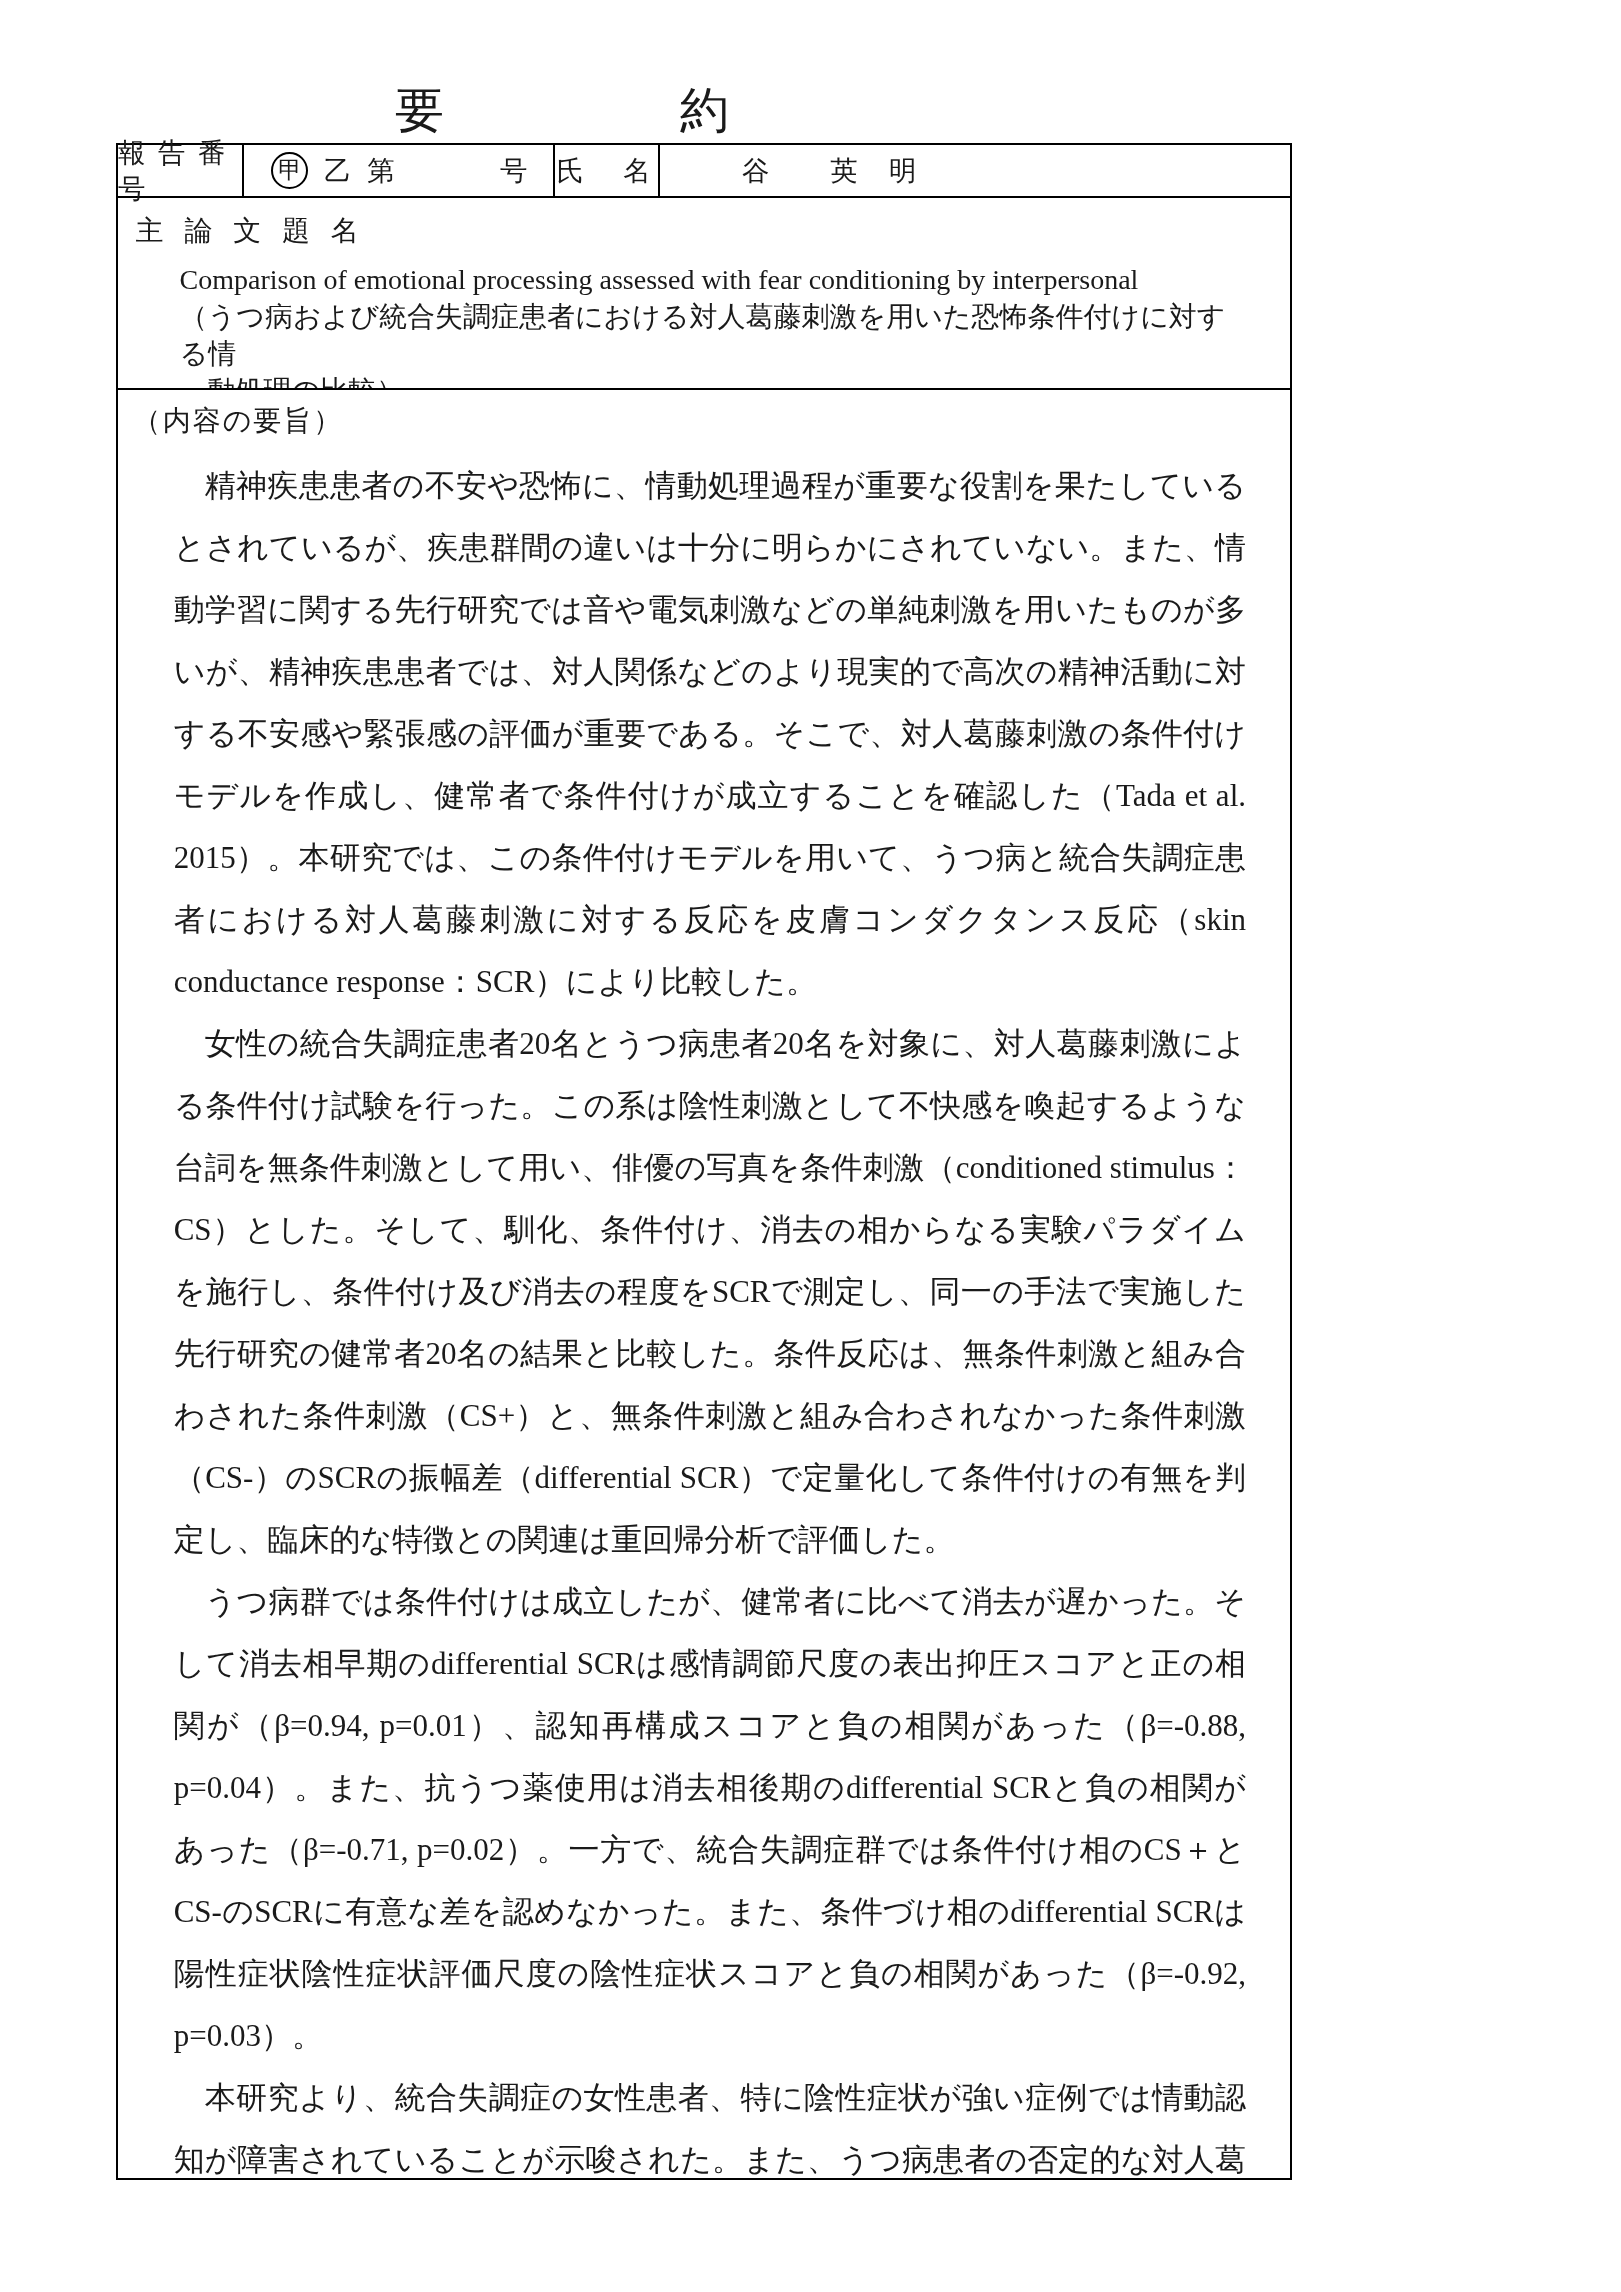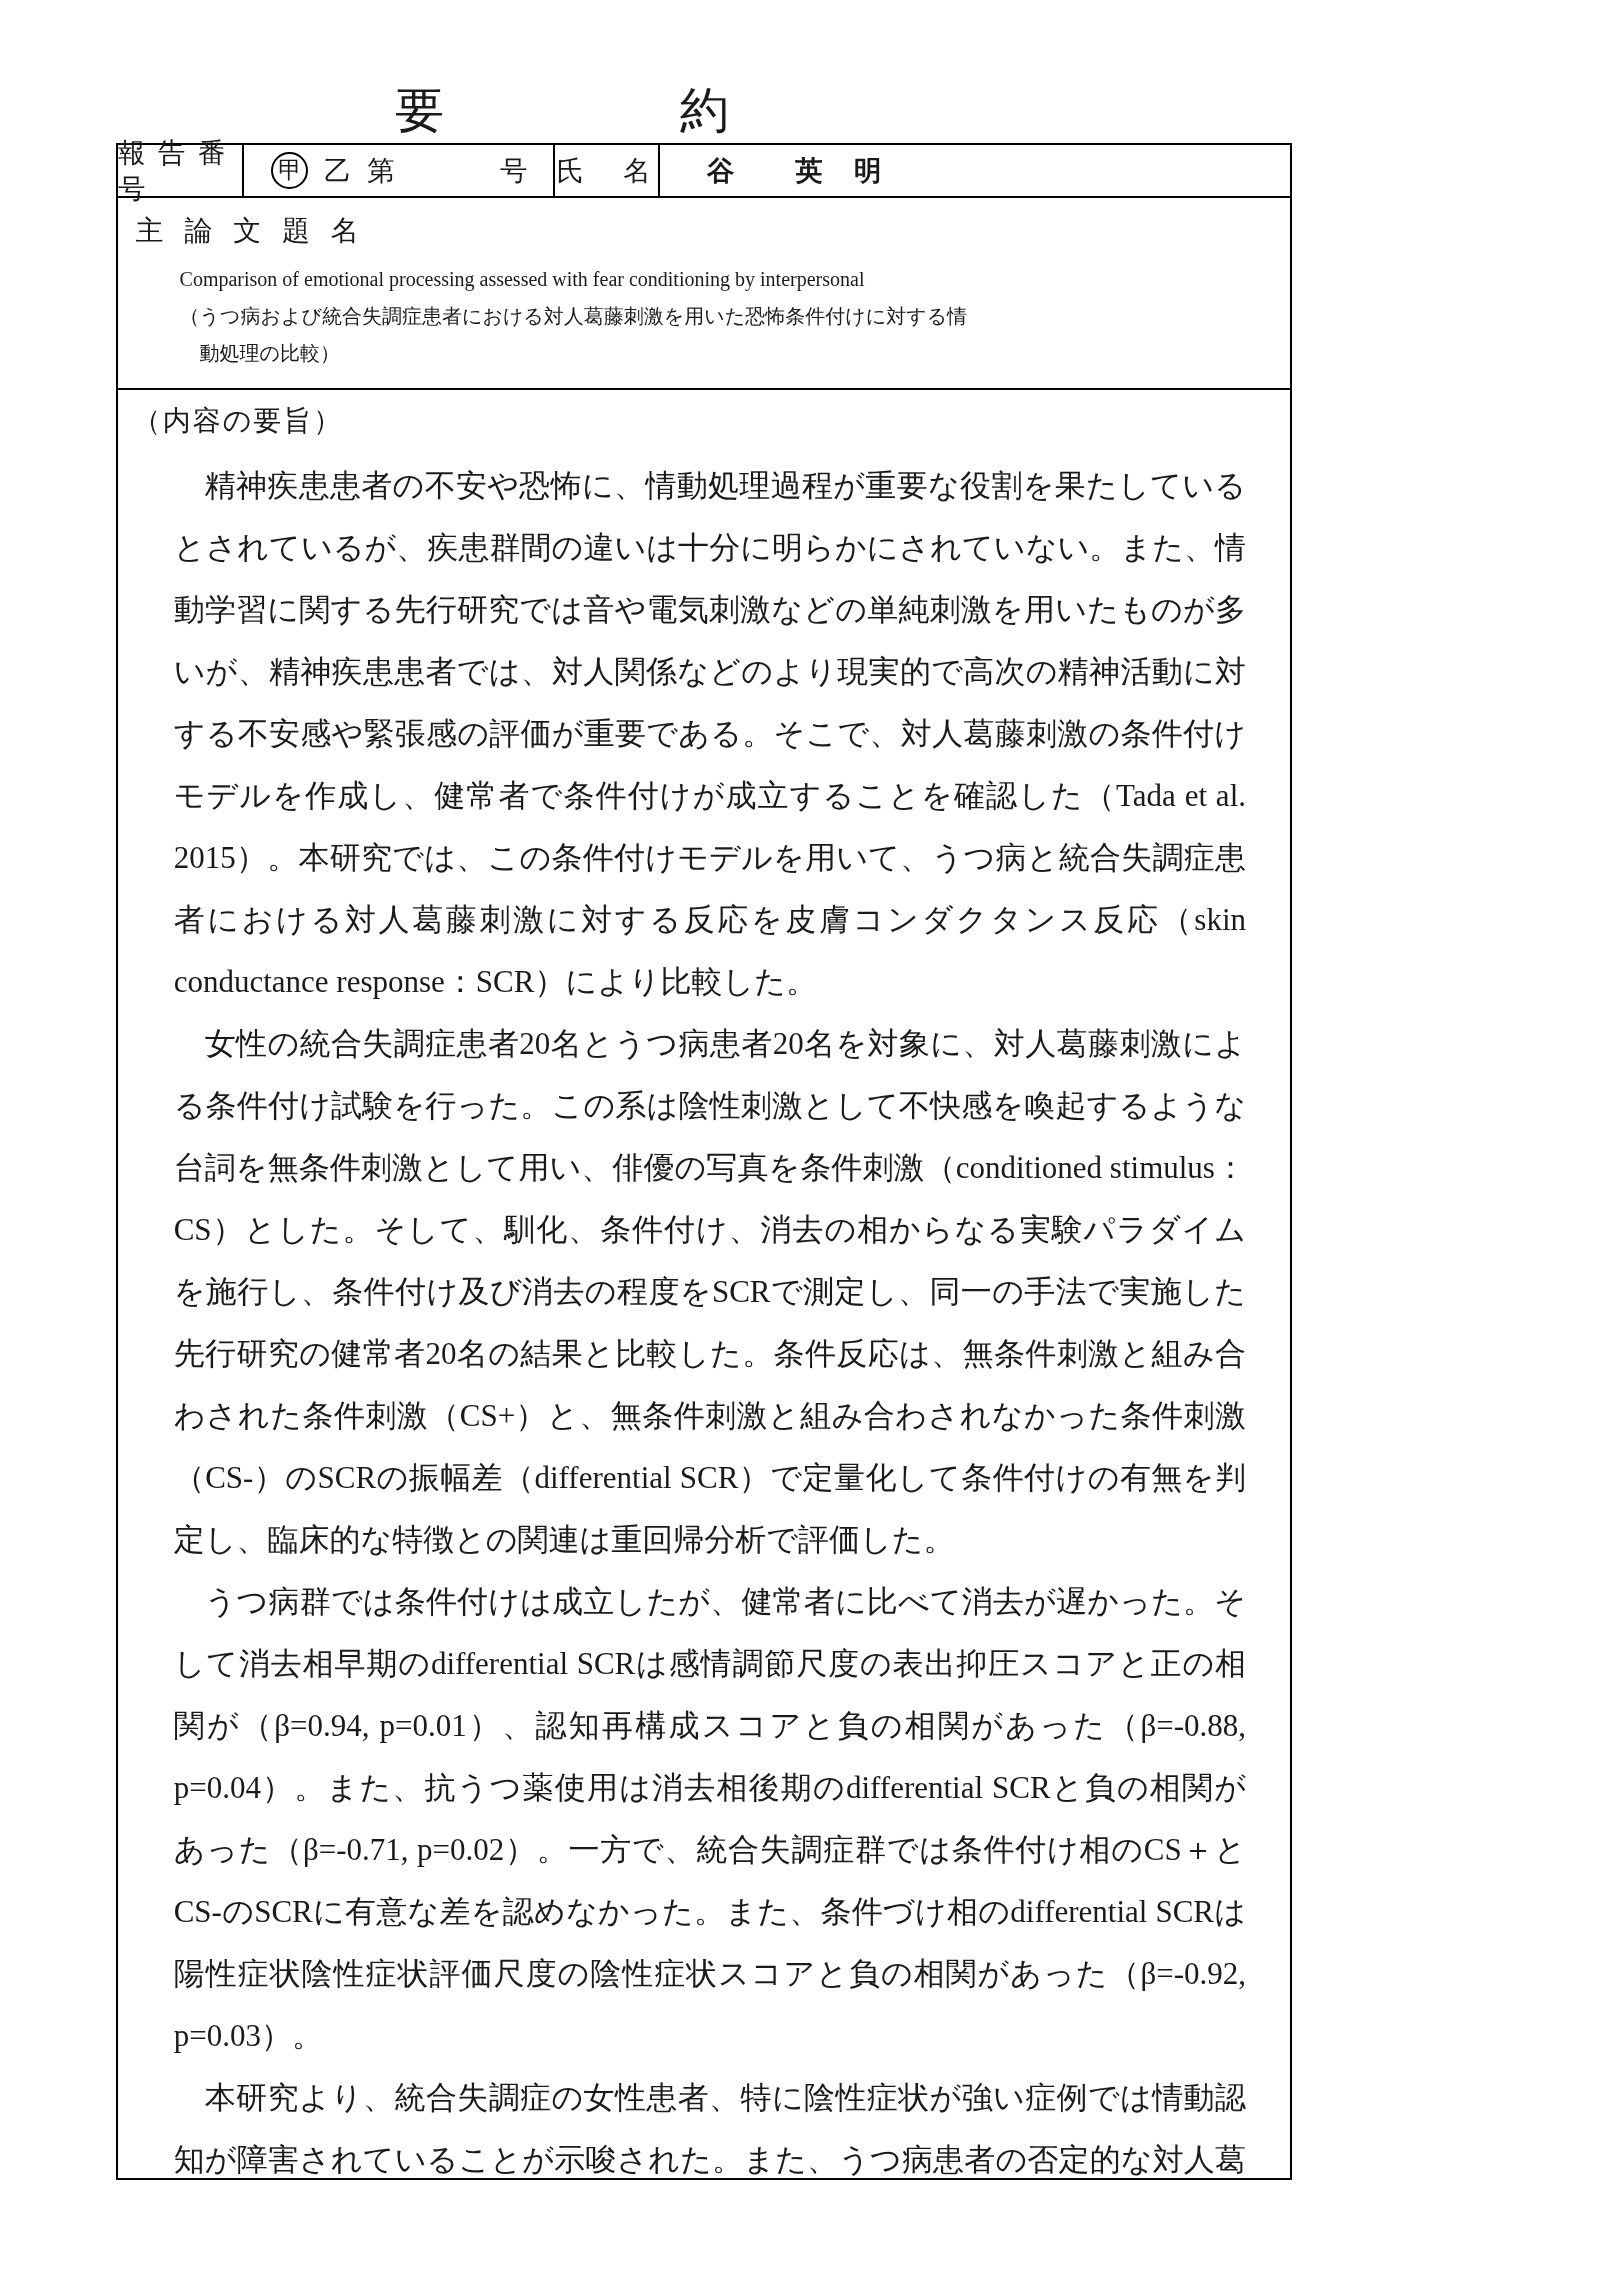--- a/index.html
+++ b/index.html
@@ -31,26 +31,26 @@
   .c1 { width: 126px; justify-content: center; border-right: 2px solid #000; letter-spacing: 2.9px; }
   .c2 { width: 311px; border-right: 2px solid #000; padding: 0 25.5px 0 27.4px; justify-content: space-between; }
   .c2-left { display: flex; align-items: center; gap: 15.7px; }
   .kou-circle {
     width: 37px; height: 37px;
     border: 2px solid #000; border-radius: 50%;
     display: flex; align-items: center; justify-content: center;
     font-size: 23.5px; line-height: 1;
   }
   .c3 { width: 105px; justify-content: center; border-right: 2px solid #000; letter-spacing: 5.9px; }
-  .c4 { flex: 1; padding-left: 47px; letter-spacing: 2px; font-weight: bold; }
+  .c4 { flex: 1; padding-left: 82px; letter-spacing: 2px; }
 
   
   .row2 { height: 192px; border-bottom: 2.9px solid #000; padding: 13.7px 39px 0 17.6px; overflow: hidden; }
   .row2-label { font-size: 28px; letter-spacing: 6.9px; }
-  .title-block { margin: 11.8px 0 0 44px; font-size: 20px; line-height: 37px; }
+  .title-block { margin: 11.8px 0 0 44px; font-size: 28px; line-height: 37px; }
   .title-en { font-family: "Liberation Serif", "DejaVu Serif", serif; }
   .title-ja-2 { text-indent: 1em; }
 
   
   .row3 { flex: 1; padding: 11.8px 44px 0 14.7px; overflow: hidden; }
   .row3-label { font-size: 28px; letter-spacing: 2px; }
   .body-text {
     margin: 15.7px 0 0 41px;
     font-size: 31px;
     line-height: 62px;

